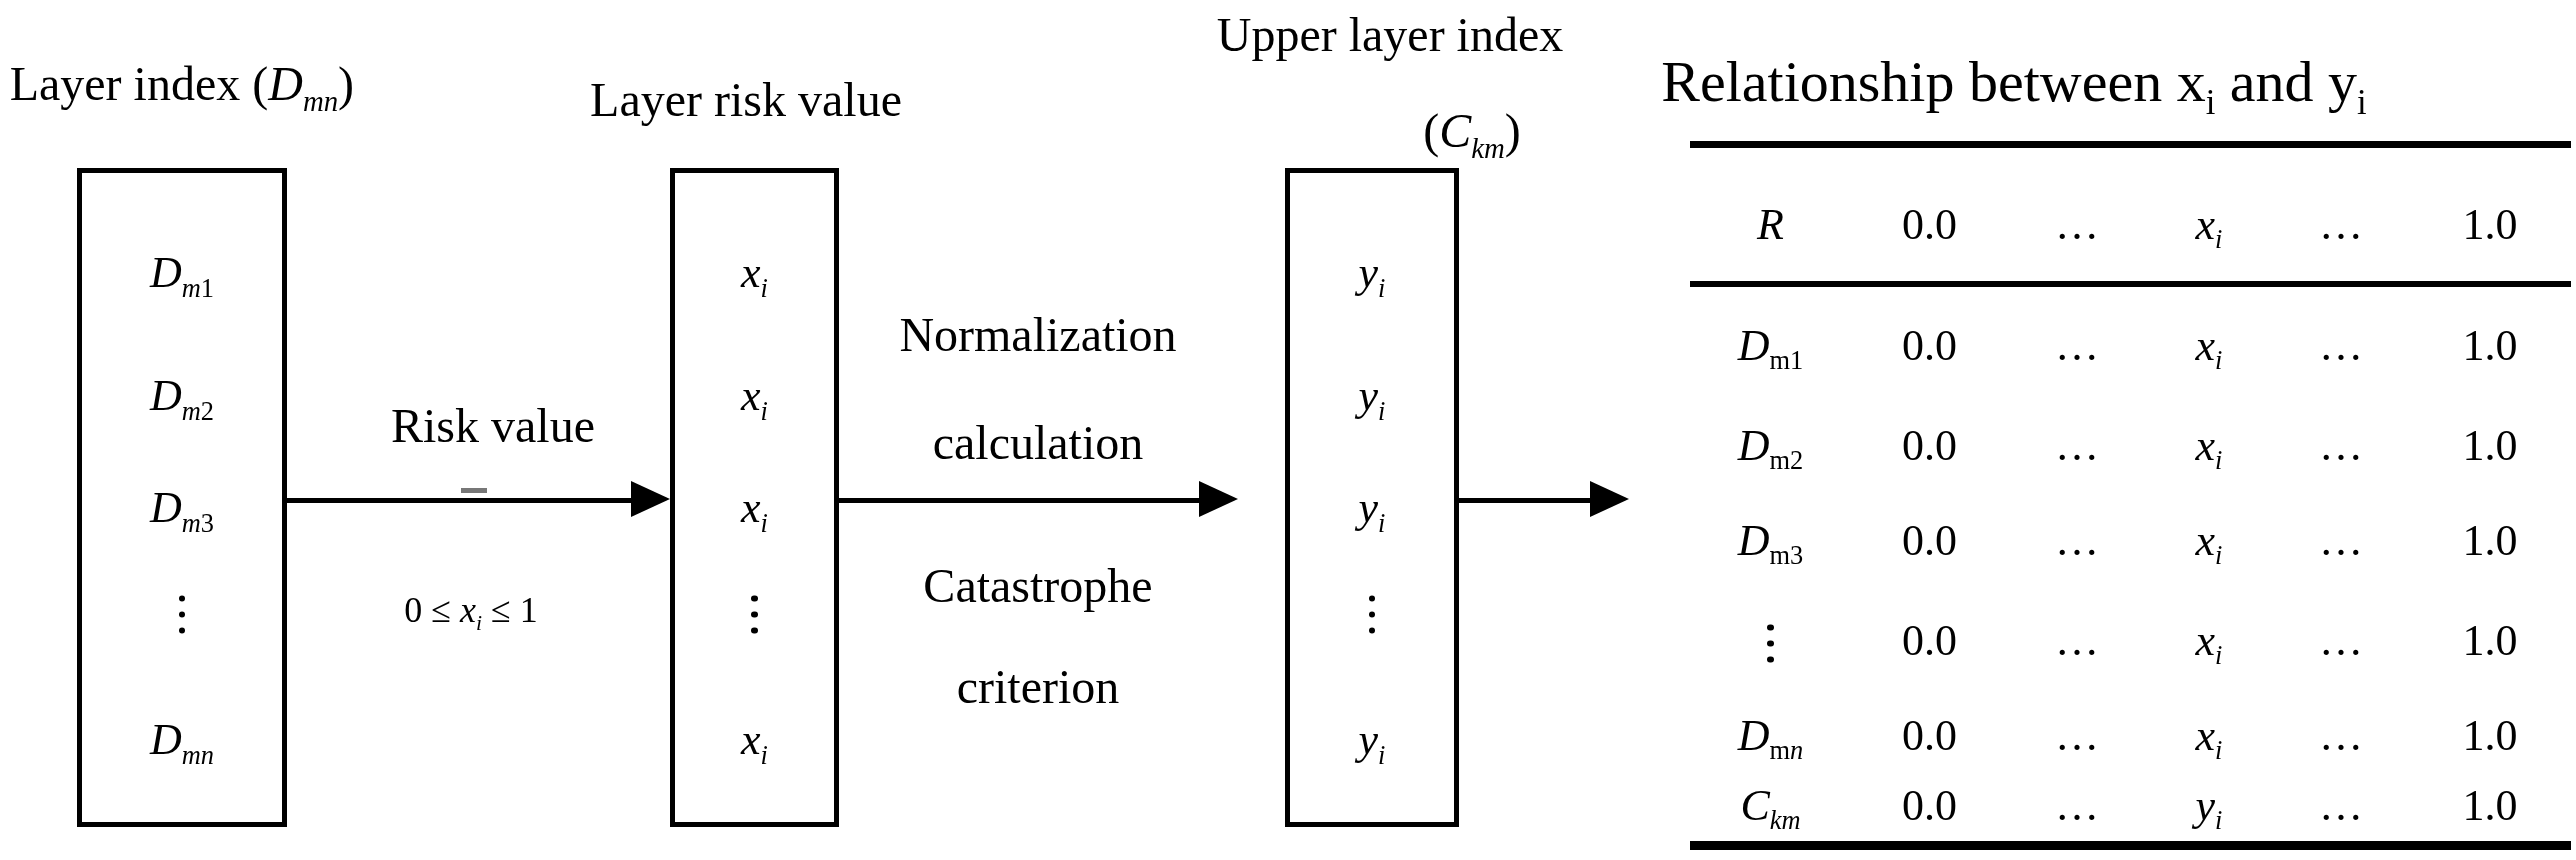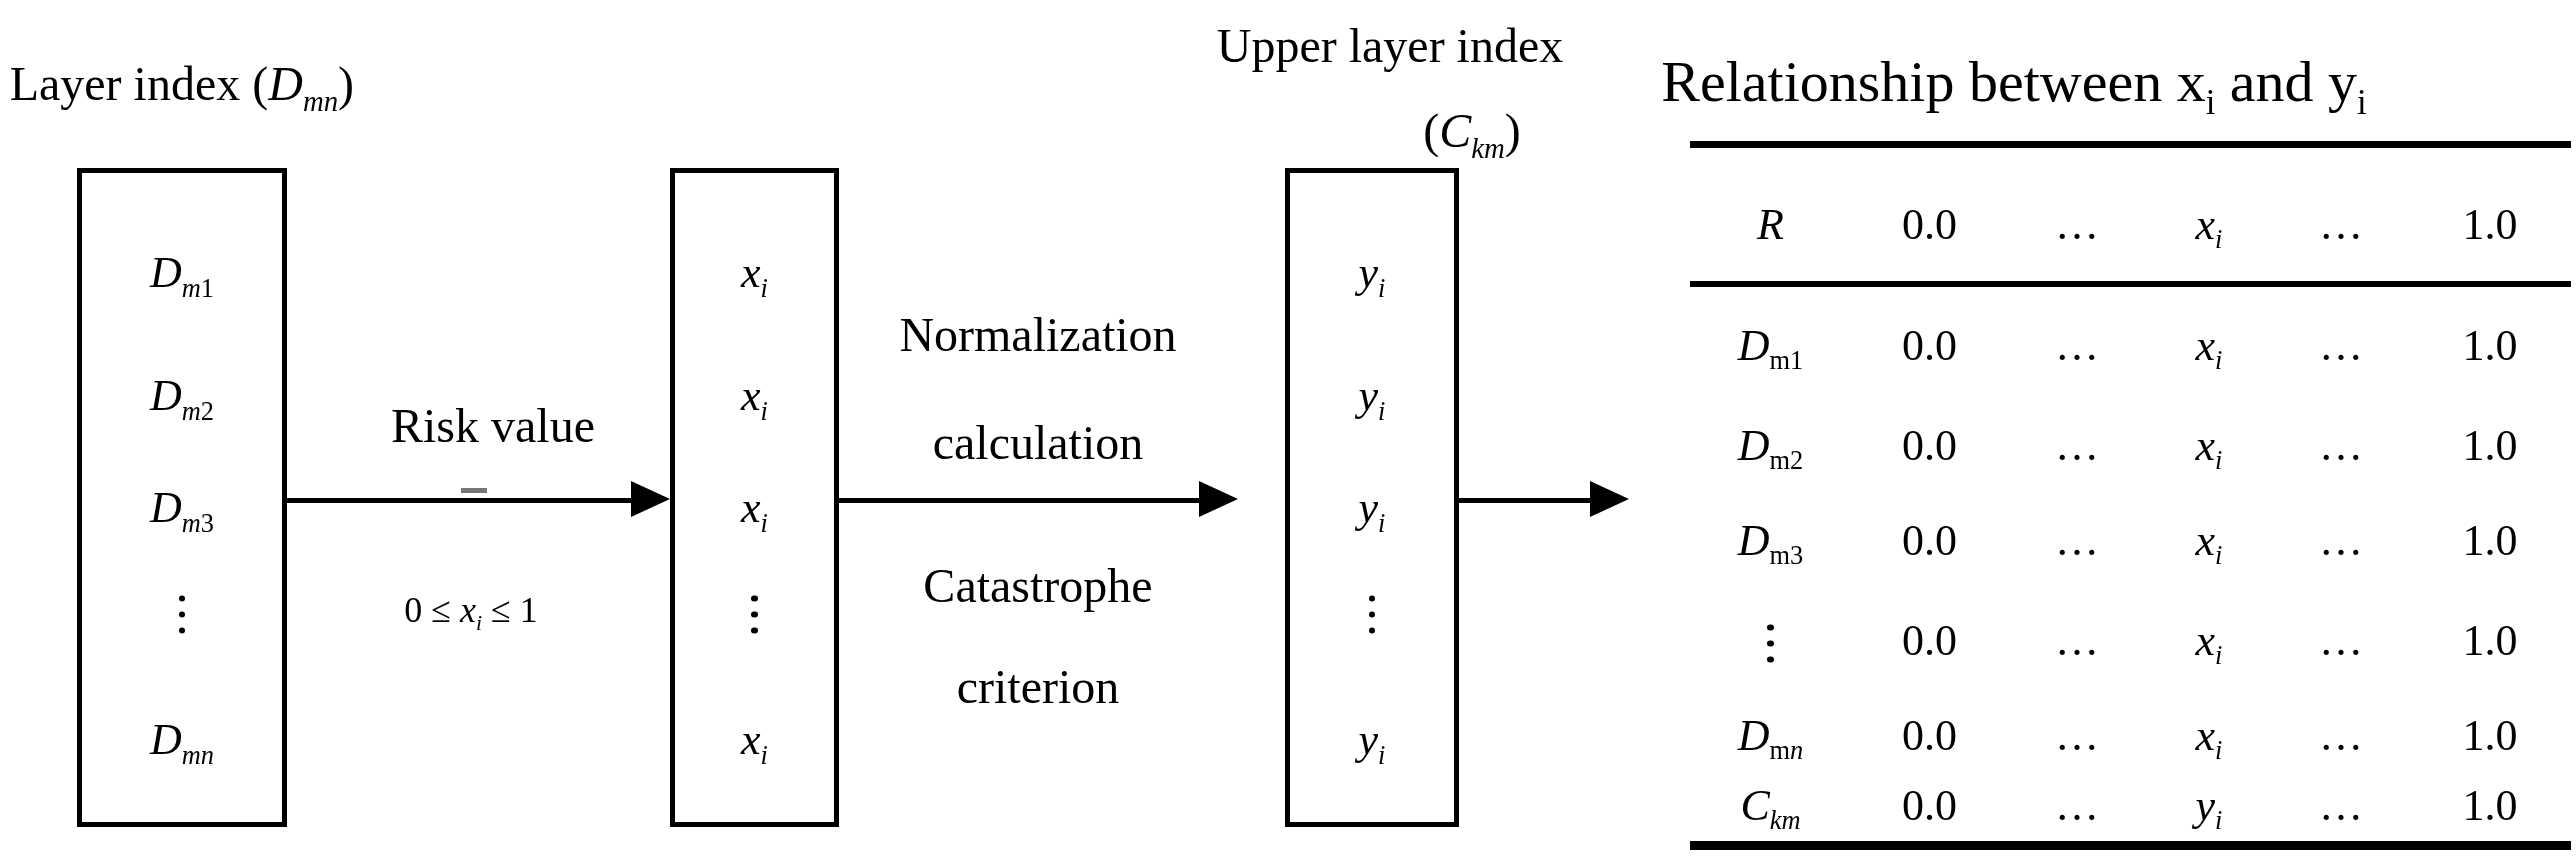--- a/index.html
+++ b/index.html
@@ -26,21 +26,22 @@
   .vdots{display:inline-flex;flex-direction:column;gap:9.7px;vertical-align:middle;}
   .vdots i{width:6.2px;height:6.2px;background:#000;border-radius:50%;display:block;}
   #stray-dash{position:absolute;left:461px;top:488px;width:26px;height:4.8px;background:#777;}
 </style>
 </head>
 <body>
 
 <div id="canvas">
 
   <div class="lbl-left t-main" style="left:9.7px;top:84px;"><span>Layer index (</span><span class="it">D</span><sub class="it">mn</sub><span>)</span></div>
-  <div class="lbl t-main" style="left:1390px;top:35px;margin-top:11px;"><span>Upper layer index</span></div>
+  <div class="lbl t-main" style="left:746px;top:100px;"><span>Layer risk value</span></div>
+  <div class="lbl t-main" style="left:1390px;top:35px;"><span>Upper layer index</span></div>
   <div class="lbl t-main" style="left:1472px;top:131px;"><span>(</span><span class="it">C</span><sub class="it">km</sub><span>)</span></div>
   <div class="lbl t-table" style="left:2014px;top:82px;"><span>Relationship between x</span><sub>i</sub><span> and y</span><sub>i</sub></div>
 
   <div class="box" style="left:77px;top:168px;width:210px;height:659px;">
       <div class="box-item" style="top: 100px;"><span class="it">D</span><sub class="it">m</sub><sub>1</sub></div>
       <div class="box-item" style="top: 223px;"><span class="it">D</span><sub class="it">m</sub><sub>2</sub></div>
       <div class="box-item" style="top: 335px;"><span class="it">D</span><sub class="it">m</sub><sub>3</sub></div>
       <div class="box-item" style="top: 438px;"><span class="vdots">
           <i></i>
           <i></i>

